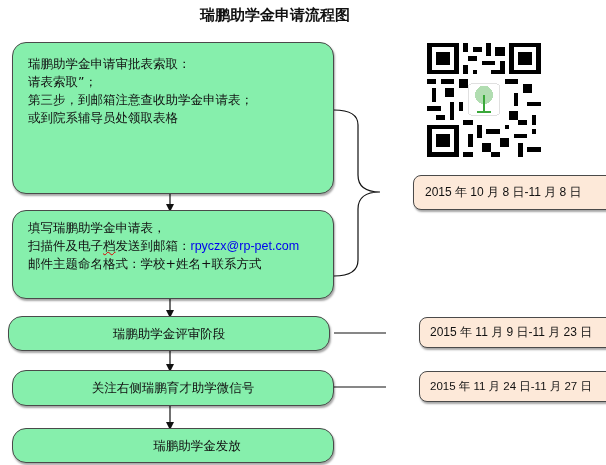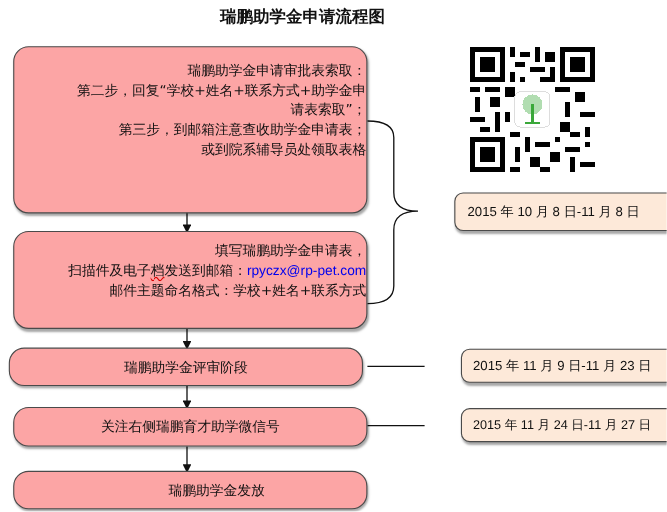--- a/index.html
+++ b/index.html
@@ -1,22 +1,22 @@
 <!DOCTYPE html>
 <html><head>
 <meta charset="utf-8">
 <style>
   html, body { margin:0; padding:0; background:#ffffff; }
   body { width:606px; height:465px; position:relative; overflow:hidden;
          font-family:"DejaVu Sans", sans-serif; color:#111; }
   .title { position:absolute; left:0; width:550px; top:6px; text-align:center;
            font-size:15px; font-weight:bold; letter-spacing:0px; }
-  .box { position:absolute; box-sizing:border-box; background:#fca5a5;
+  .box { position:absolute; box-sizing:border-box; background:#86efac;
          border:1.5px solid #4a4a4a; border-radius:14px;
-         box-shadow:1px 2px 2px rgba(0,0,0,0.35); font-size:12.5px; line-height:18px;text-align:right; }
+         box-shadow:1px 2px 2px rgba(0,0,0,0.35); font-size:12.5px; line-height:18px; }
   .box.center { display:flex; align-items:center; justify-content:center; }
   .date { position:absolute; box-sizing:border-box; background:#fde9d9;
           border:1.5px solid #4a4a4a; border-radius:8px;
           box-shadow:1px 2px 2px rgba(0,0,0,0.35); font-size:12px;
           display:flex; align-items:center; padding-left:11px;
           font-family:"Liberation Sans", sans-serif;margin-left:33px; }
   .line { white-space:nowrap; }
   .link { color:#0000ee; font-family:"Liberation Sans", sans-serif; }
   .squiggle { text-decoration:underline wavy #d00; text-decoration-thickness:1px; }
   svg.conn { position:absolute; left:0; top:0; }
@@ -40,21 +40,20 @@
   <line x1="170" y1="406" x2="170" y2="426" stroke="#111" stroke-width="1.2" marker-end="url(#arr)"></line>
 
   <path d="M334,110 Q358,110 358,125 L358,175 Q358,192 380,192 Q358,192 358,209 L358,260 Q358,276 334,276" fill="none" stroke="#111" stroke-width="1.2"></path>
 
   <line x1="334" y1="333" x2="386" y2="333" stroke="#111" stroke-width="1.2"></line>
   <line x1="334" y1="387" x2="386" y2="387" stroke="#111" stroke-width="1.2"></line>
 </svg>
 
 <div class="box" style="left:12px; top:42px; width:322px; height:152px; padding:12px 0 0 15px;">
   <div class="line">瑞鹏助学金申请审批表索取：</div>
-  <div class="line">第二步，回复“学校+姓名+联系方式+助学金申</div>
   <div class="line">请表索取”；</div>
   <div class="line">第三步，到邮箱注意查收助学金申请表；</div>
   <div class="line">或到院系辅导员处领取表格</div>
 </div>
 
 <div class="box" style="left:12px; top:210px; width:322px; height:89px; padding:8px 0 0 15px;">
   <div class="line">填写瑞鹏助学金申请表，</div>
   <div class="line">
     <span>扫描件及电子</span><span class="squiggle">档</span><span>发送到邮箱：</span><span class="link">rpyczx@rp-pet.com</span>
   </div>

